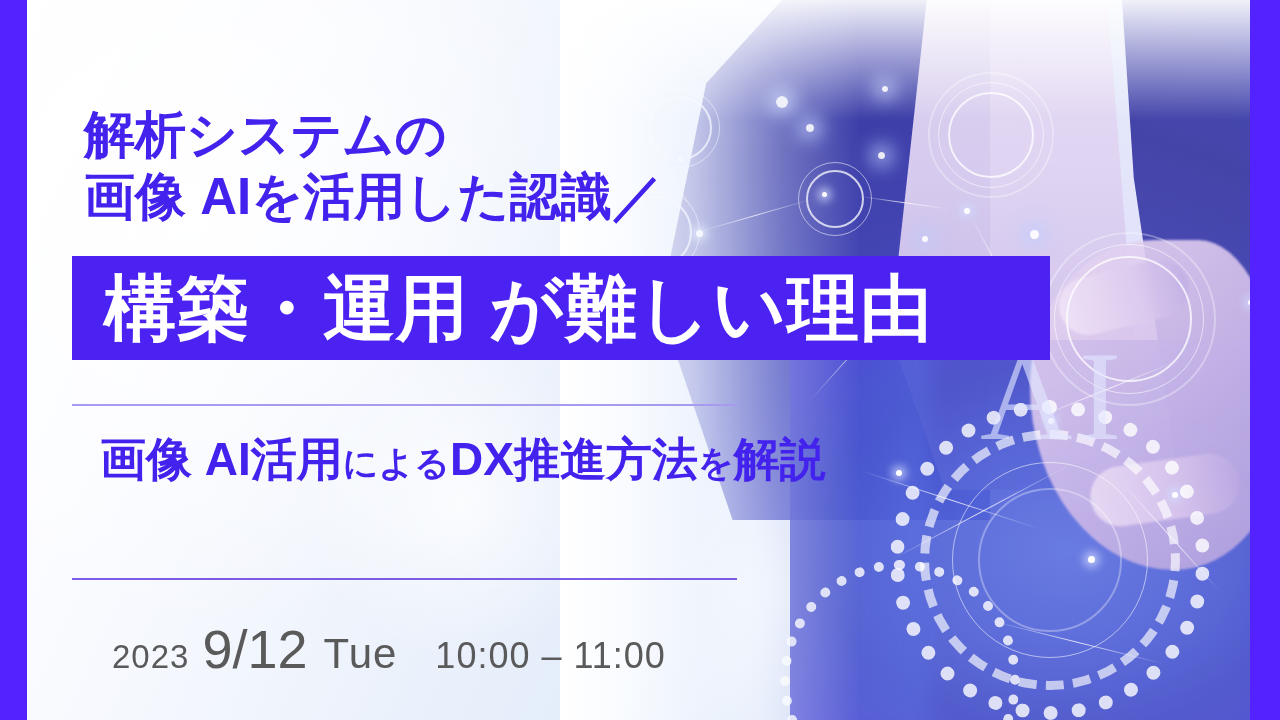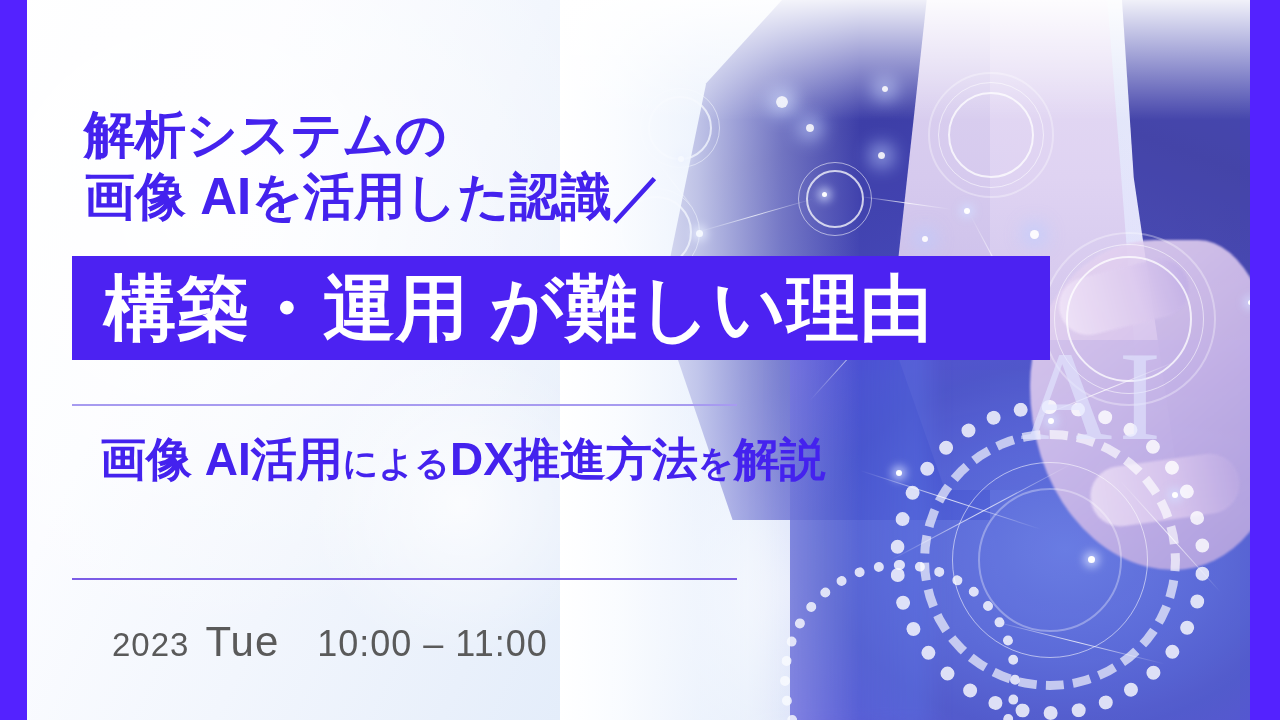--- a/index.html
+++ b/index.html
@@ -187,21 +187,21 @@
   .sparkle {
     position: absolute;
     border-radius: 50%;
     background: rgba(255,255,255,0.9);
     box-shadow: 0 0 18px 8px rgba(190,205,255,0.7);
   }
 
   
   .ai-word {
     position: absolute;
-    left: 1020px;
+    left: 980px;
     top: 332px;
     font-size: 128px;
     font-weight: 400;
     letter-spacing: 6px;
     color: rgba(226,230,255,0.62);
     font-family: "Liberation Serif", "DejaVu Serif", serif;
     line-height: 1;
     user-select: none;
   }
 
@@ -469,19 +469,20 @@
     <div class="divider top"></div>
 
     <div class="sub-block">
       <span class="sub-line2"><span>画像 AI活用</span><span class="sub-small">による</span><span>DX推進方法</span><span class="sub-small">を</span><span>解説</span></span>
     </div>
 
     <div class="divider bottom"></div>
 
     <div class="date-row">
       <span class="date-year">2023</span>
+      <span class="date-md">9/12</span>
       <span class="date-dow">Tue</span>
       <span class="date-time">10:00 – 11:00</span>
     </div>
 
 
   </div>
 </div>
 
 </body></html>

